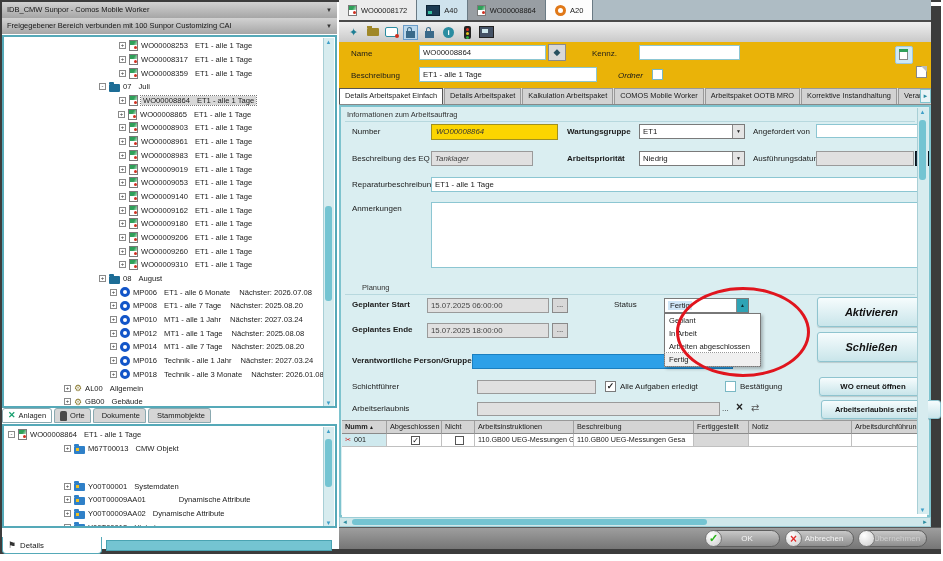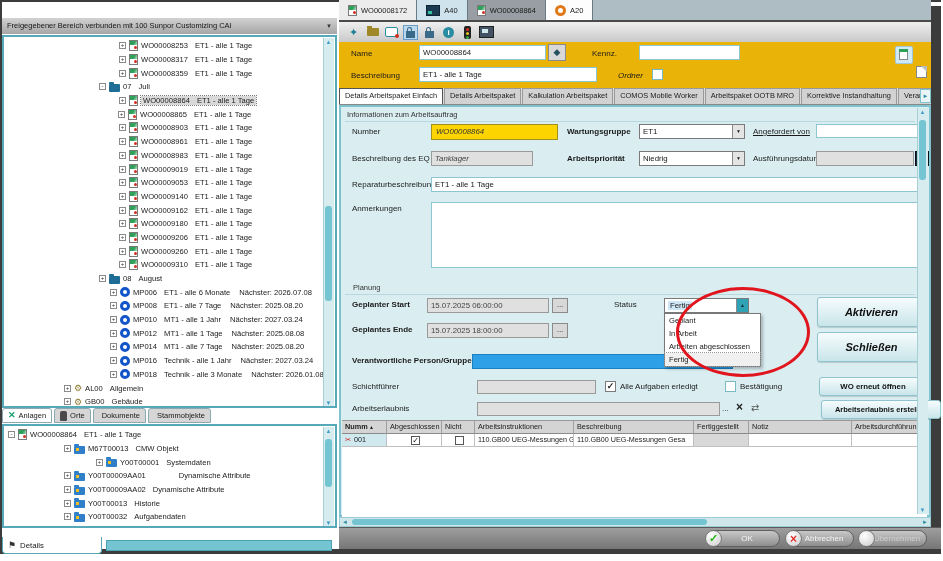--- a/index.html
+++ b/index.html
@@ -137,20 +137,24 @@
 </head>
 <body>
 
 <div class="stage">
 
   <div class="abs frame-top"></div>
   <div class="abs frame-left"></div>
   <div class="abs frame-right"></div>
   <div class="abs frame-bottom"></div>
 
+  <div class="abs titlebar" style="top:2px">
+    <span>IDB_CMW  Sunpor - Comos Mobile Worker</span>
+    <span class="dd">▼</span>
+  </div>
   <div class="abs titlebar" style="top:18px">
     <span>Freigegebener Bereich verbunden mit 100  Sunpor Customizing CAI</span>
     <span class="dd">▼</span>
   </div>
 
   <div class="abs treebox" style="top:35px;height:373px;">
     <div id="tree1" style="padding-top:2px;">
         <div class="trow" style="padding-left: 115px;">
           <span class="exp">+</span>
           <span class="ic i-wo"></span>
@@ -412,21 +416,21 @@
           </span>
         </div>
         <div class="trow" style="padding-left: 60px;">
           <span class="exp">+</span>
           <span class="ic i-bfolder"></span>
           <span style="display: inline-flex;">
             <span class="t-id">M67T00013</span>
             <span class="t-desc">CMW Objekt</span>
           </span>
         </div>
-        <div class="trow" style="padding-left: 92px;">
+        <div class="trow" style="padding-left: 60px; margin-top: 24px;">
           <span class="exp">+</span>
           <span class="ic i-bfolder"></span>
           <span style="display: inline-flex;">
             <span class="t-id">Y00T00001</span>
             <span class="t-desc">Systemdaten</span>
           </span>
         </div>
         <div class="trow" style="padding-left: 60px;">
           <span class="exp">+</span>
           <span class="ic i-bfolder"></span>
@@ -550,41 +554,41 @@
     <div class="abs sect" style="left:6px;top:3px;">Informationen zum Arbeitsauftrag</div>
     <div class="abs sline" style="left:4px;top:14px;width:570px;"></div>
 
     <span class="abs flabel" style="left:11px;top:20px;">Number</span>
     <div class="abs yfield" style="left:90px;top:17px;width:127px;height:16px;"><span>WO00008864</span></div>
     <span class="abs flabel bold" style="left:226px;top:20px;">Wartungsgruppe</span>
     <div class="abs combo" style="left:298px;top:17px;width:106px;height:15px;">
       <span class="val">ET1</span>
         <span class="cbtn">▼</span>
     </div>
-    <span class="abs flabel" style="left:412px;top:20px;text-decoration:underline;">Angefordert von</span>
+    <span class="abs flabel" style="left:412px;top:20px;">Angefordert von</span>
     <div class="abs tfield" style="left:475px;top:17px;width:110px;height:14px;"><span></span></div>
 
     <span class="abs flabel" style="left:11px;top:47px;">Beschreibung des EQ</span>
     <div class="abs gfield ital" style="left:90px;top:44px;width:102px;height:15px;"><span>Tanklager</span></div>
     <span class="abs flabel bold" style="left:226px;top:47px;">Arbeitspriorität</span>
     <div class="abs combo" style="left:298px;top:44px;width:106px;height:15px;">
       <span class="val">Niedrig</span>
         <span class="cbtn">▼</span>
     </div>
     <span class="abs flabel" style="left:412px;top:47px;">Ausführungsdatum</span>
     <div class="abs gfield" style="left:475px;top:44px;width:98px;height:15px;"><span></span></div>
     <div class="abs calbtn" style="left:574px;top:44px;width:14px;height:15px;"></div>
 
     <span class="abs flabel" style="left:11px;top:73px;">Reparaturbeschreibung</span>
     <div class="abs tfield" style="left:90px;top:70px;width:495px;height:15px;"><span>ET1 - alle 1 Tage</span></div>
 
     <span class="abs flabel" style="left:11px;top:97px;">Anmerkungen</span>
     <div class="abs tfield" style="left:90px;top:95px;width:495px;height:66px;"><span></span></div>
 
-    <div class="abs sect" style="left:12px;top:176px;">Planung</div>
+    <div class="abs sect" style="left:21px;top:176px;">Planung</div>
     <div class="abs sline" style="left:4px;top:187px;width:570px;"></div>
 
     <span class="abs flabel bold" style="left:11px;top:193px;">Geplanter Start</span>
     <div class="abs gfield" style="left:86px;top:191px;width:122px;height:15px;"><span>15.07.2025 06:00:00</span></div>
     <div class="abs dbtn" style="left:211px;top:191px;width:16px;height:15px;font-size:8px;line-height:11px;">...</div>
     <span class="abs flabel" style="left:273px;top:193px;">Status</span>
     <div class="abs combo open" style="left:323px;top:191px;width:85px;height:15px;">
       <span class="val"><span>Fertig</span></span>
       <span class="cbtn">▲</span>
     </div>

